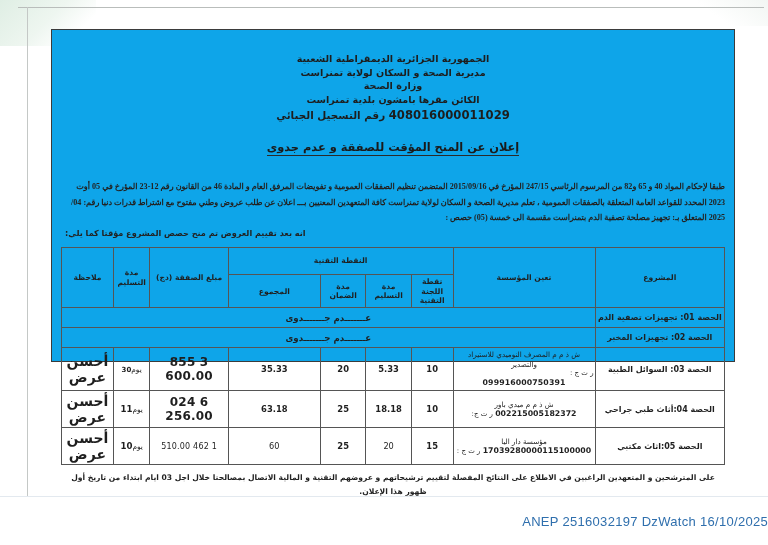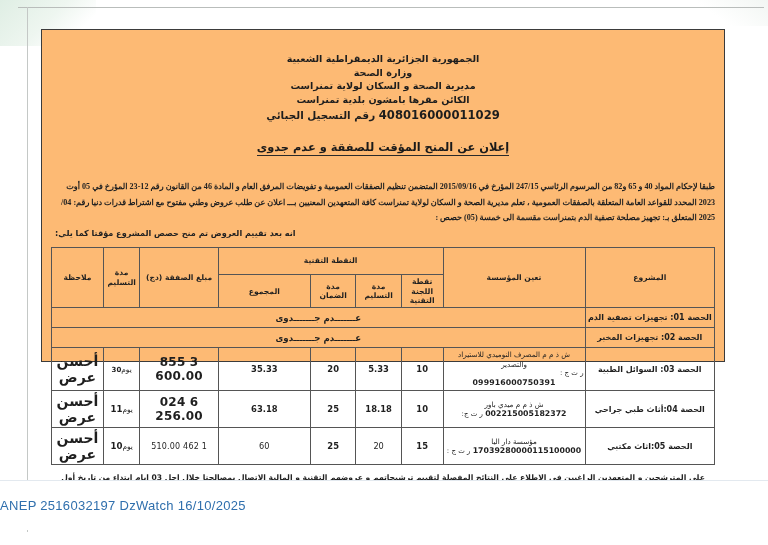--- a/index.html
+++ b/index.html
@@ -42,26 +42,26 @@
     position: absolute;
     left: 27px; top: 7px;
     width: 1px; height: 525px;
     background: #c4c8c6;
     z-index: 0;
   }
 
   
   .sheet {
     position: absolute;
-    left: 41px;
+    left: 51px;
     top: 29px;
     width: 684px;
     height: 333px;
     border: 1.4px solid #3b3b3b;
-    background: #fdba74;
+    background: #0ea5e9;
     box-sizing: border-box;
     z-index: 1;
   }
 
   
   .masthead {
     text-align: center;
     padding-top: 22px;
     line-height: 1.42;
   }
@@ -207,28 +207,28 @@
     font-weight: bold;
     color: #222;
     text-align: center;
   }
   .notes p { margin: 0; }
 
   
   .anep-bar {
     position: absolute;
     left: 0;
-    top: 480px;
+    top: 496px;
     width: 768px;
     height: 49px;
     background: #ffffff;
     border-top: 1px solid #e3e9ef;
     display: flex;
     align-items: center;
-    justify-content: flex-end;
+    justify-content: flex-start;
     z-index: 2;
   }
   .anep-bar .anep-text {
     font-size: 13px;
     color: #2f6fad;
     letter-spacing: 0.3px;
     direction: ltr;
     font-family: "Liberation Sans", sans-serif;
   }
 </style>
@@ -237,22 +237,22 @@
 
 <div class="scan-corner-tl"></div>
 <div class="scan-corner-tr"></div>
 <div class="scan-edge-top"></div>
 <div class="scan-edge-left"></div>
 
 <div class="sheet">
 
   <div class="masthead">
     <div class="line">الجمهورية الجزائرية الديمقراطية الشعبية</div>
+    <div class="line">مديرية الصحة و السكان لولاية تمنراست</div>
     <div class="line">وزارة الصحة</div>
-    <div class="line">مديرية الصحة و السكان لولاية تمنراست</div>
     <div class="line">الكائن مقرها بامشون بلدية تمنراست</div>
     <div class="line reg"><span class="num">408016000011029</span> <span>رقم التسجيل الجبائي</span></div>
   </div>
 
   <div class="ann-title">
     <span>إعلان عن المنح المؤقت للصفقة و عدم جدوى</span>
   </div>
 
   <div class="preamble">
     <p class="p2">طبقا لإحكام المواد 40 و 65 و82 من المرسوم الرئاسي 247/15 المؤرخ في 2015/09/16 المتضمن تنظيم الصفقات العمومية و تفويضات المرفق العام و المادة 46  من  القانون رقم 12-23 المؤرخ في 05 أوت 2023 المحدد للقواعد العامة المتعلقة بالصفقات العمومية  ، تعلم مديرية الصحة و السكان لولاية تمنراست كافة المتعهدين المعنيين بـــ اعلان عن طلب عروض وطني مفتوح مع اشتراط قدرات دنيا رقم: 04/  2025  المتعلق بـ: تجهيز مصلحة تصفية الدم بتمنراست مقسمة الى خمسة (05) حصص :</p>

